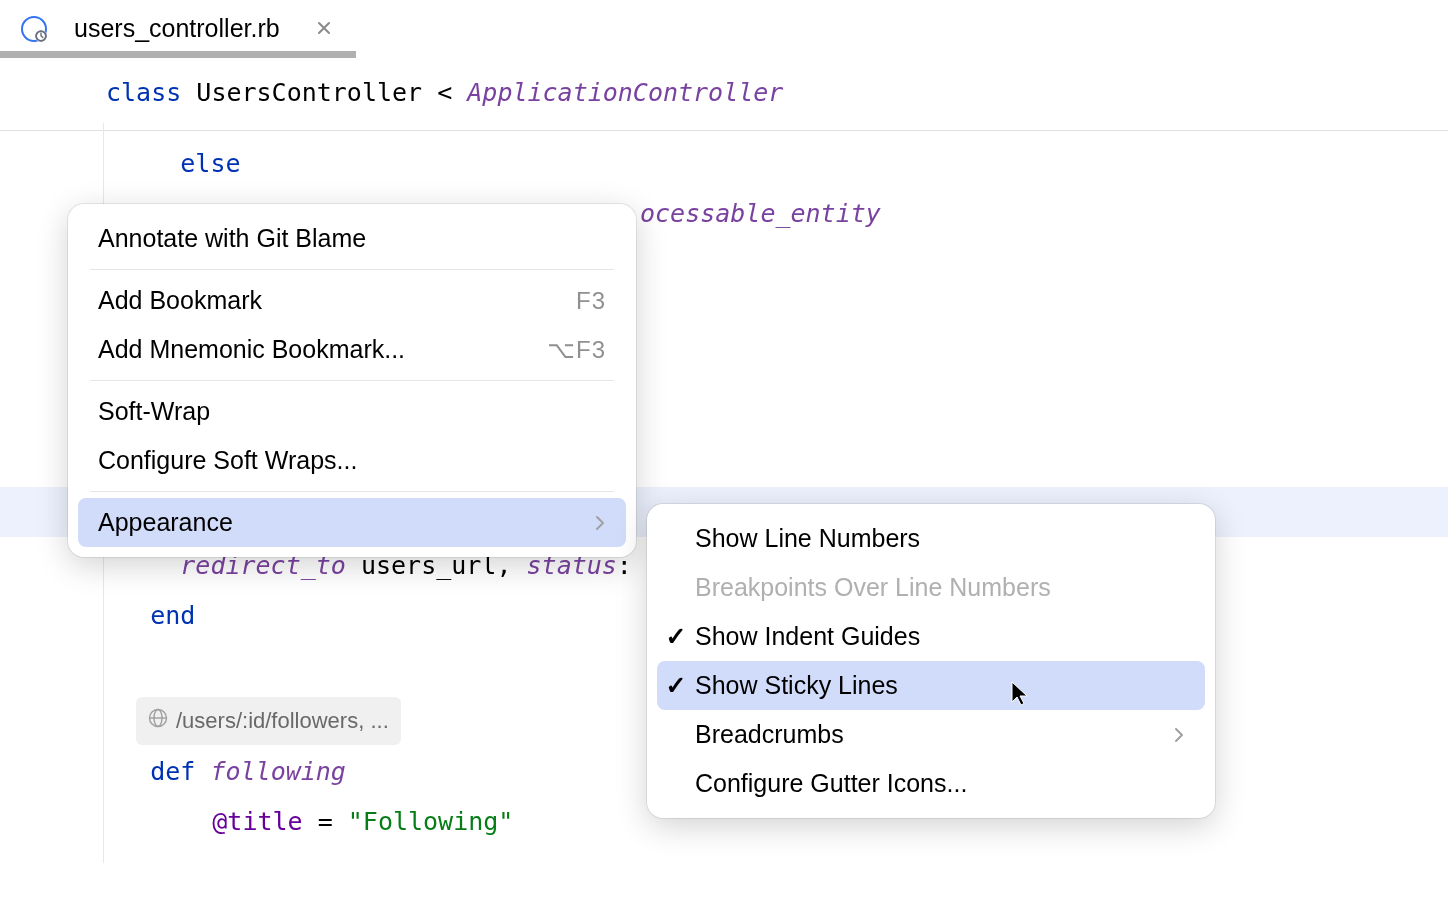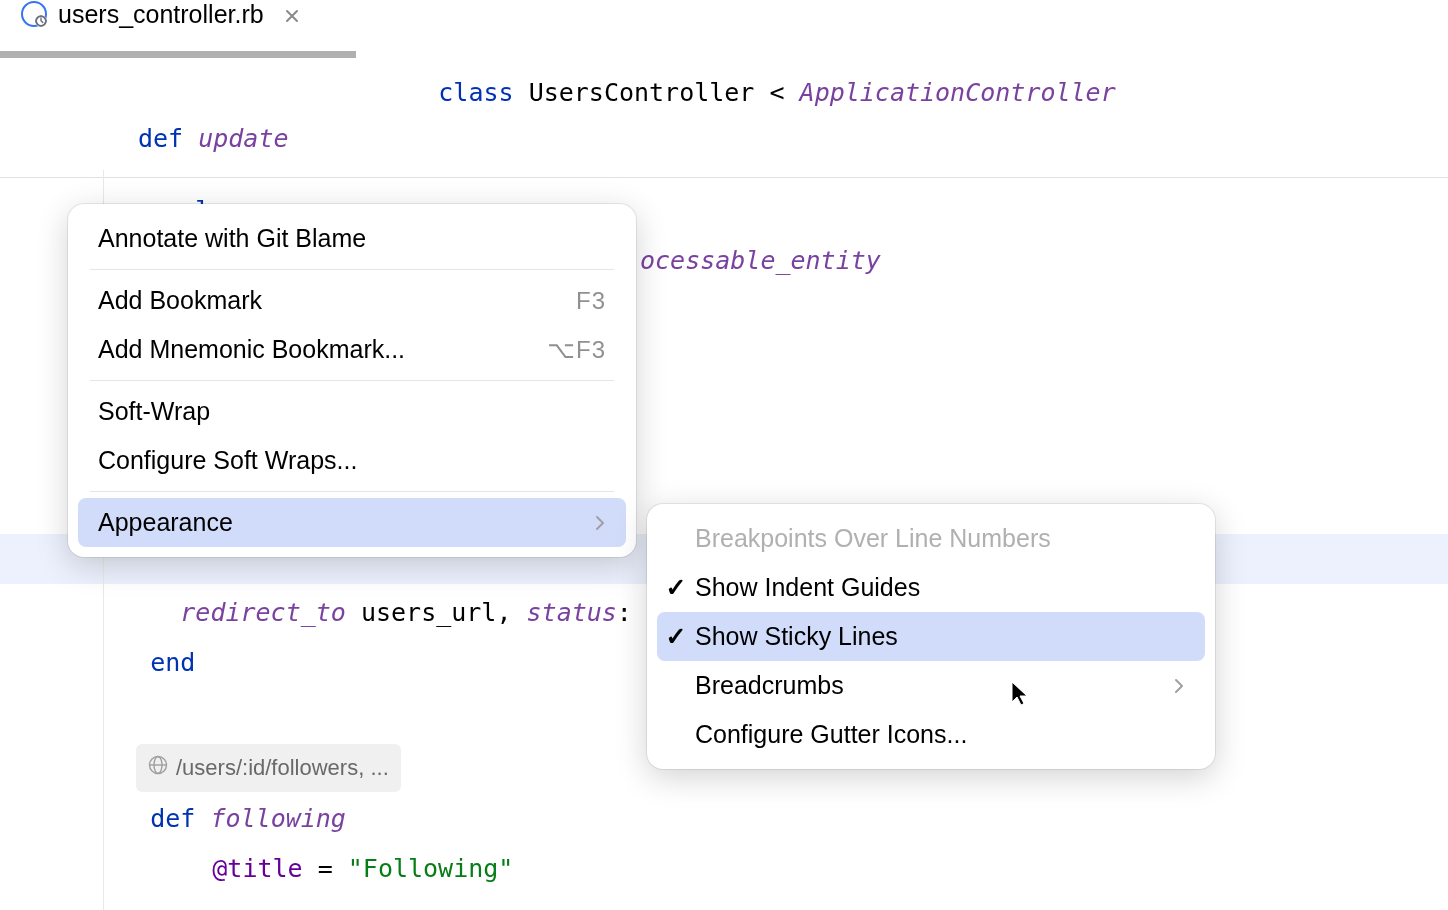--- a/index.html
+++ b/index.html
@@ -19,24 +19,24 @@
     
     .tab-bar {
       display: flex;
       align-items: center;
       height: 58px;
       border-bottom: 1px solid transparent;
       position: relative;
     }
     .tab {
       display: flex;
-      align-items: flex-start;
+      align-items: center;
       padding: 0 16px 0 20px;
       height: 100%;
-      gap: 10px;
+      gap: 26px;
       position: relative;
     }
     .tab-underline {
       position: absolute;
       bottom: -1px;
       left: 0;
       width: 356px;
       height: 7px;
       background: #b0b0b0;
     }
@@ -61,21 +61,20 @@
       background: #fff;
       border-bottom: 1px solid #e0e0e0;
       padding: 12px 0 14px 90px;
       font-family: "SF Mono", Menlo, Consolas, monospace;
       font-size: 25px;
       line-height: 1.85;
       position: relative;
     }
     .sticky-line1 {
       padding-left: 16px;
-      text-align: center;
     }
     .sticky-line2 {
       padding-left: 48px;
     }
     
     
     .editor {
       padding: 8px 0 0 90px;
       font-family: "SF Mono", Menlo, Consolas, monospace;
       font-size: 25px;
@@ -232,23 +231,20 @@
         </svg>
     </span>
     <div class="tab-underline"></div>
   </div>
 </div>
 
 <div class="sticky-header">
   <div class="sticky-line1">
     <span class="kw">class</span> <span class="classname">UsersController</span> <span class="op">&lt;</span> <span class="method-def">ApplicationController</span>
   </div>
-  <div class="sticky-line2">
-    <span class="kw">def</span> <span class="method-def">update</span>
-  </div>
 </div>
 
 <div class="editor" style="position:relative;">
   <div class="gutter-line" style="top:-8px; height:740px;"></div>
 
   <div class="code-line">      <span class="kw">else</span></div>
   <div class="code-line" style="padding-left:550px;"><span class="sym">ocessable_entity</span></div>
 
   <div style="height:250px;"></div>
 
@@ -302,20 +298,24 @@
     <span class="menu-item-label">Appearance</span>
     <span class="chevron">
       <svg width="12" height="16" viewBox="0 0 12 16">
           <path d="M3 2l6 6-6 6" fill="none" stroke="#a0a0a0" stroke-width="2" stroke-linecap="round" stroke-linejoin="round"></path>
         </svg>
     </span>
   </div>
 </div>
 
 <div class="context-menu menu2">
+  <div class="menu-item with-check">
+    <span class="menu-check"></span>
+    <span class="menu-item-label">Show Line Numbers</span>
+  </div>
   <div class="menu-item with-check disabled">
     <span class="menu-check"></span>
     <span class="menu-item-label">Breakpoints Over Line Numbers</span>
   </div>
   <div class="menu-item with-check">
     <span class="menu-check">✓</span>
     <span class="menu-item-label">Show Indent Guides</span>
   </div>
   <div class="menu-item with-check selected">
     <span class="menu-check">✓</span>

